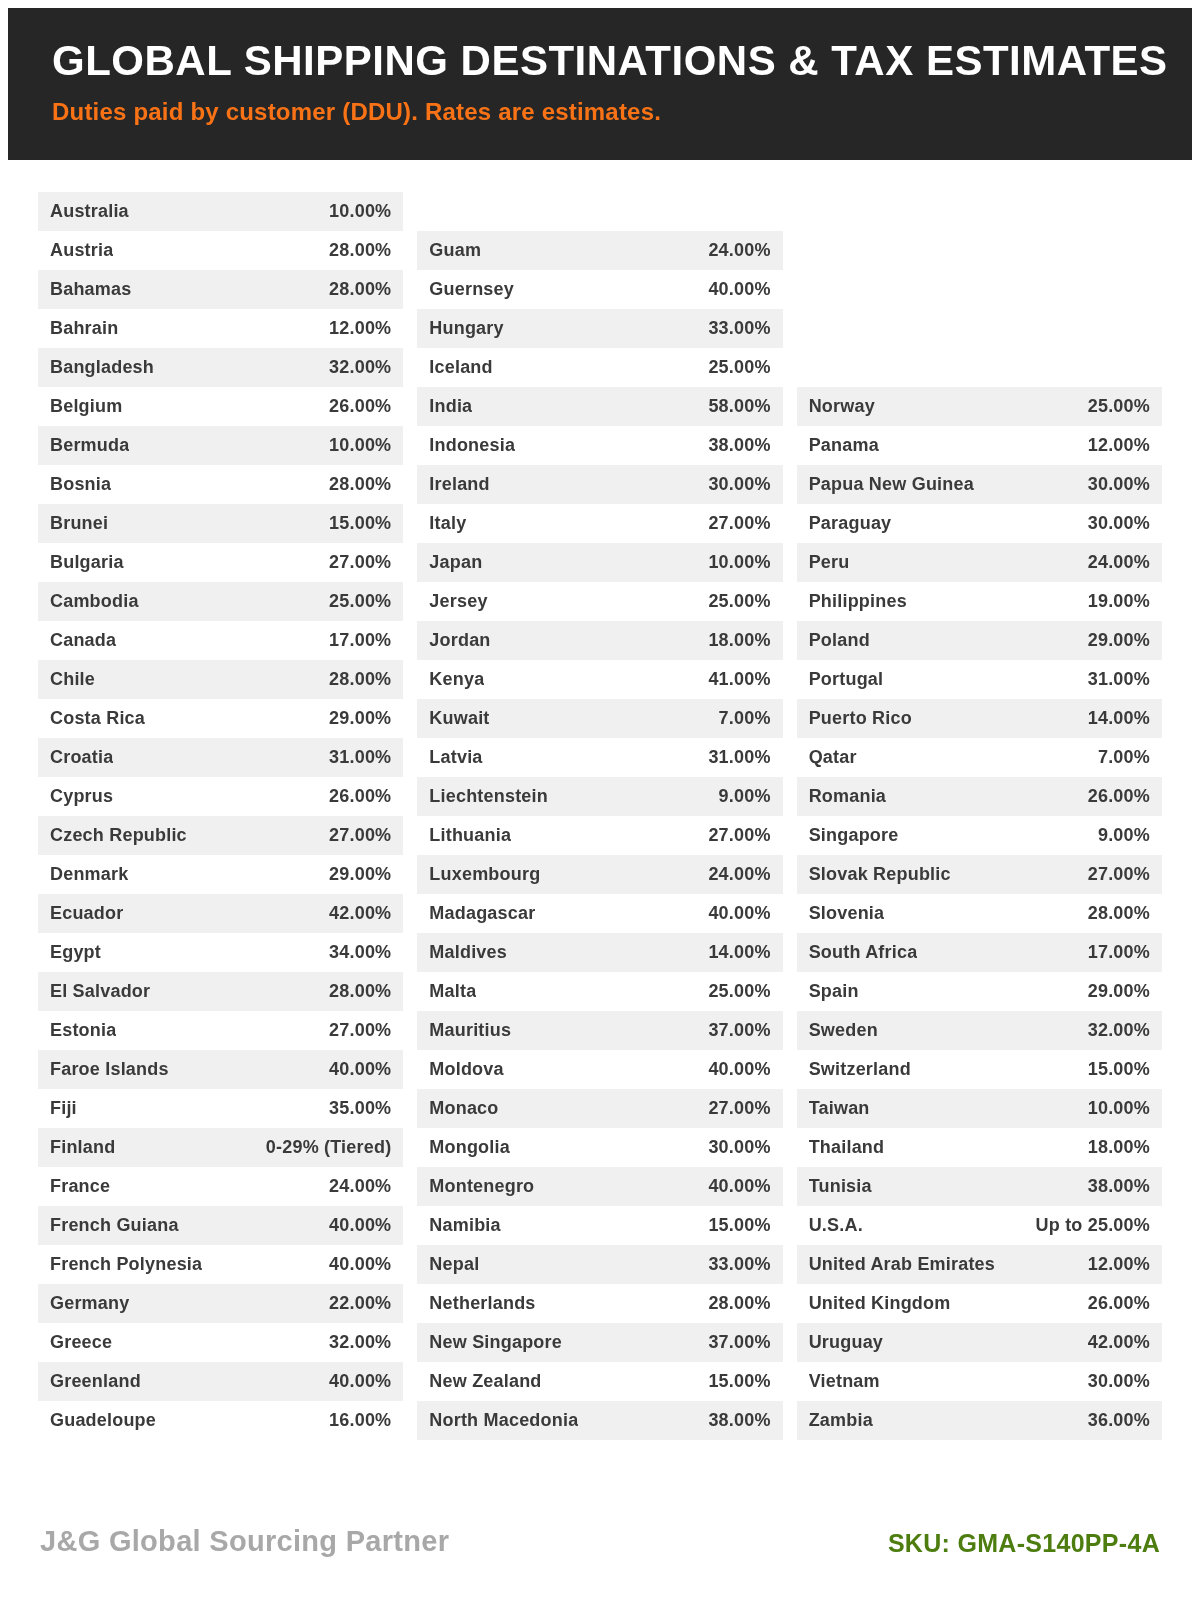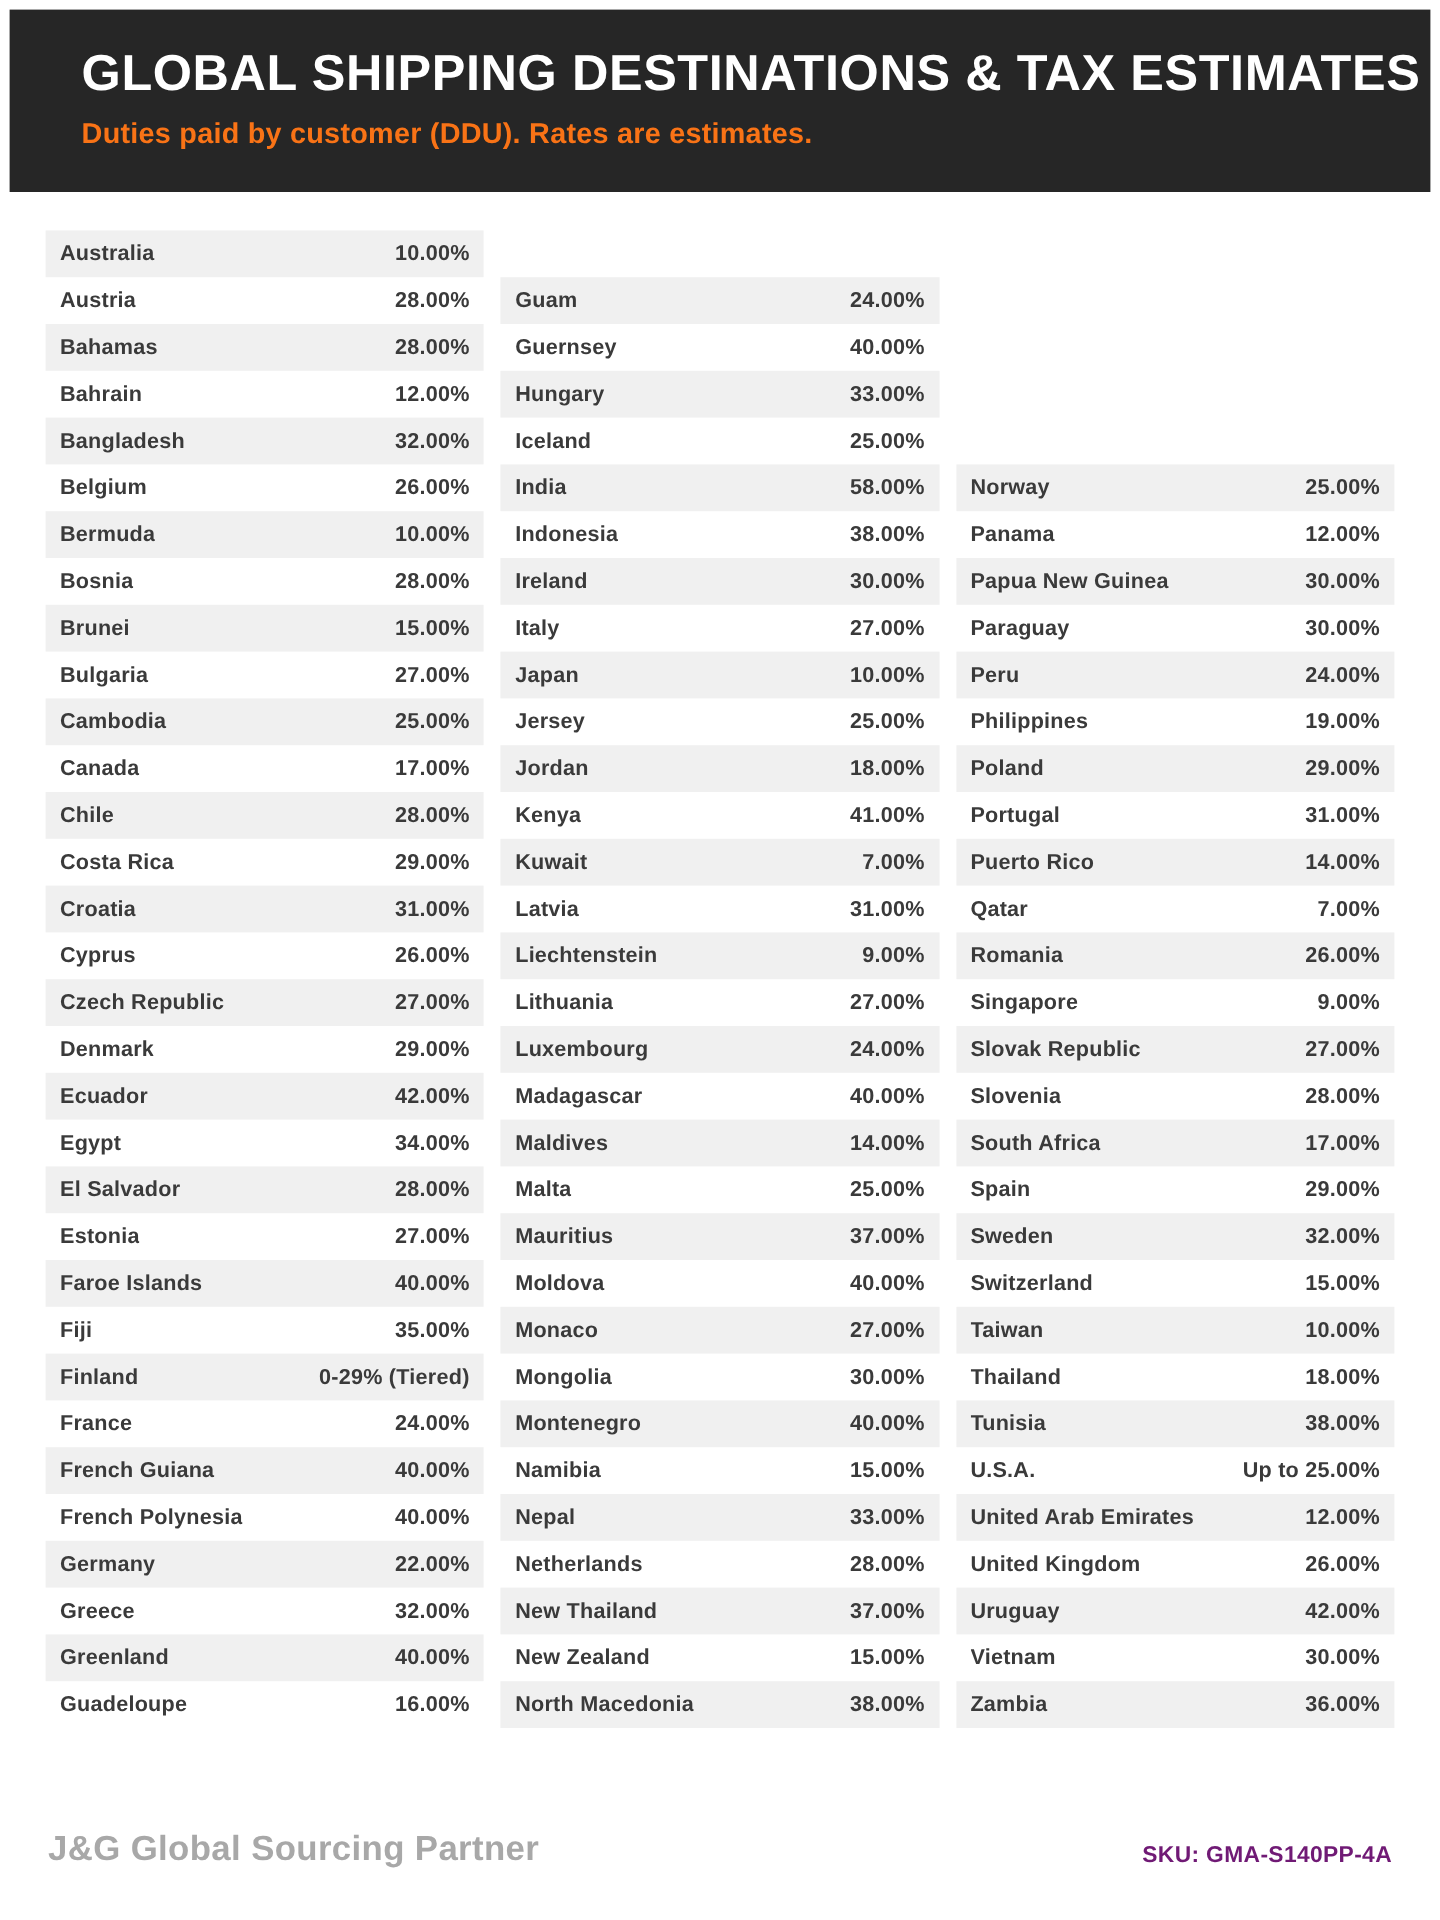--- a/index.html
+++ b/index.html
@@ -11,21 +11,21 @@
   .page {
     position: relative;
     width: 1200px;
     height: 1600px;
     background: #ffffff;
     overflow: hidden;
   }
   .header {
     margin: 8px 8px 0 8px;
     background: #262626;
-    padding: 30px 44px 34px 60px;
+    padding: 30px 44px 34px 44px;
     box-sizing: border-box;
   }
   .header .title {
     color: #ffffff;
     font-size: 42px;
     font-weight: 700;
     letter-spacing: 0.5px;
     line-height: 1.1;
     white-space: nowrap;
   }
@@ -82,22 +82,22 @@
     justify-content: space-between;
     align-items: flex-end;
   }
   .footer .brand {
     color: #a8a8a8;
     font-size: 29px;
     font-weight: 700;
     letter-spacing: 0.3px;
   }
   .footer .sku {
-    color: #701a75;
-    font-size: 19px;
+    color: #4d7c0f;
+    font-size: 25px;
     font-weight: 700;
     letter-spacing: 0.3px;
   }
 </style>
 </head>
 <body>
 
 <div class="page">
 
   <div class="header">
@@ -343,21 +343,21 @@
         </div>
         <div class="row">
           <span class="country">Nepal</span>
           <span class="rate">33.00%</span>
         </div>
         <div class="row">
           <span class="country">Netherlands</span>
           <span class="rate">28.00%</span>
         </div>
         <div class="row">
-          <span class="country">New Thailand</span>
+          <span class="country">New Singapore</span>
           <span class="rate">37.00%</span>
         </div>
         <div class="row">
           <span class="country">New Zealand</span>
           <span class="rate">15.00%</span>
         </div>
         <div class="row">
           <span class="country">North Macedonia</span>
           <span class="rate">38.00%</span>
         </div>

